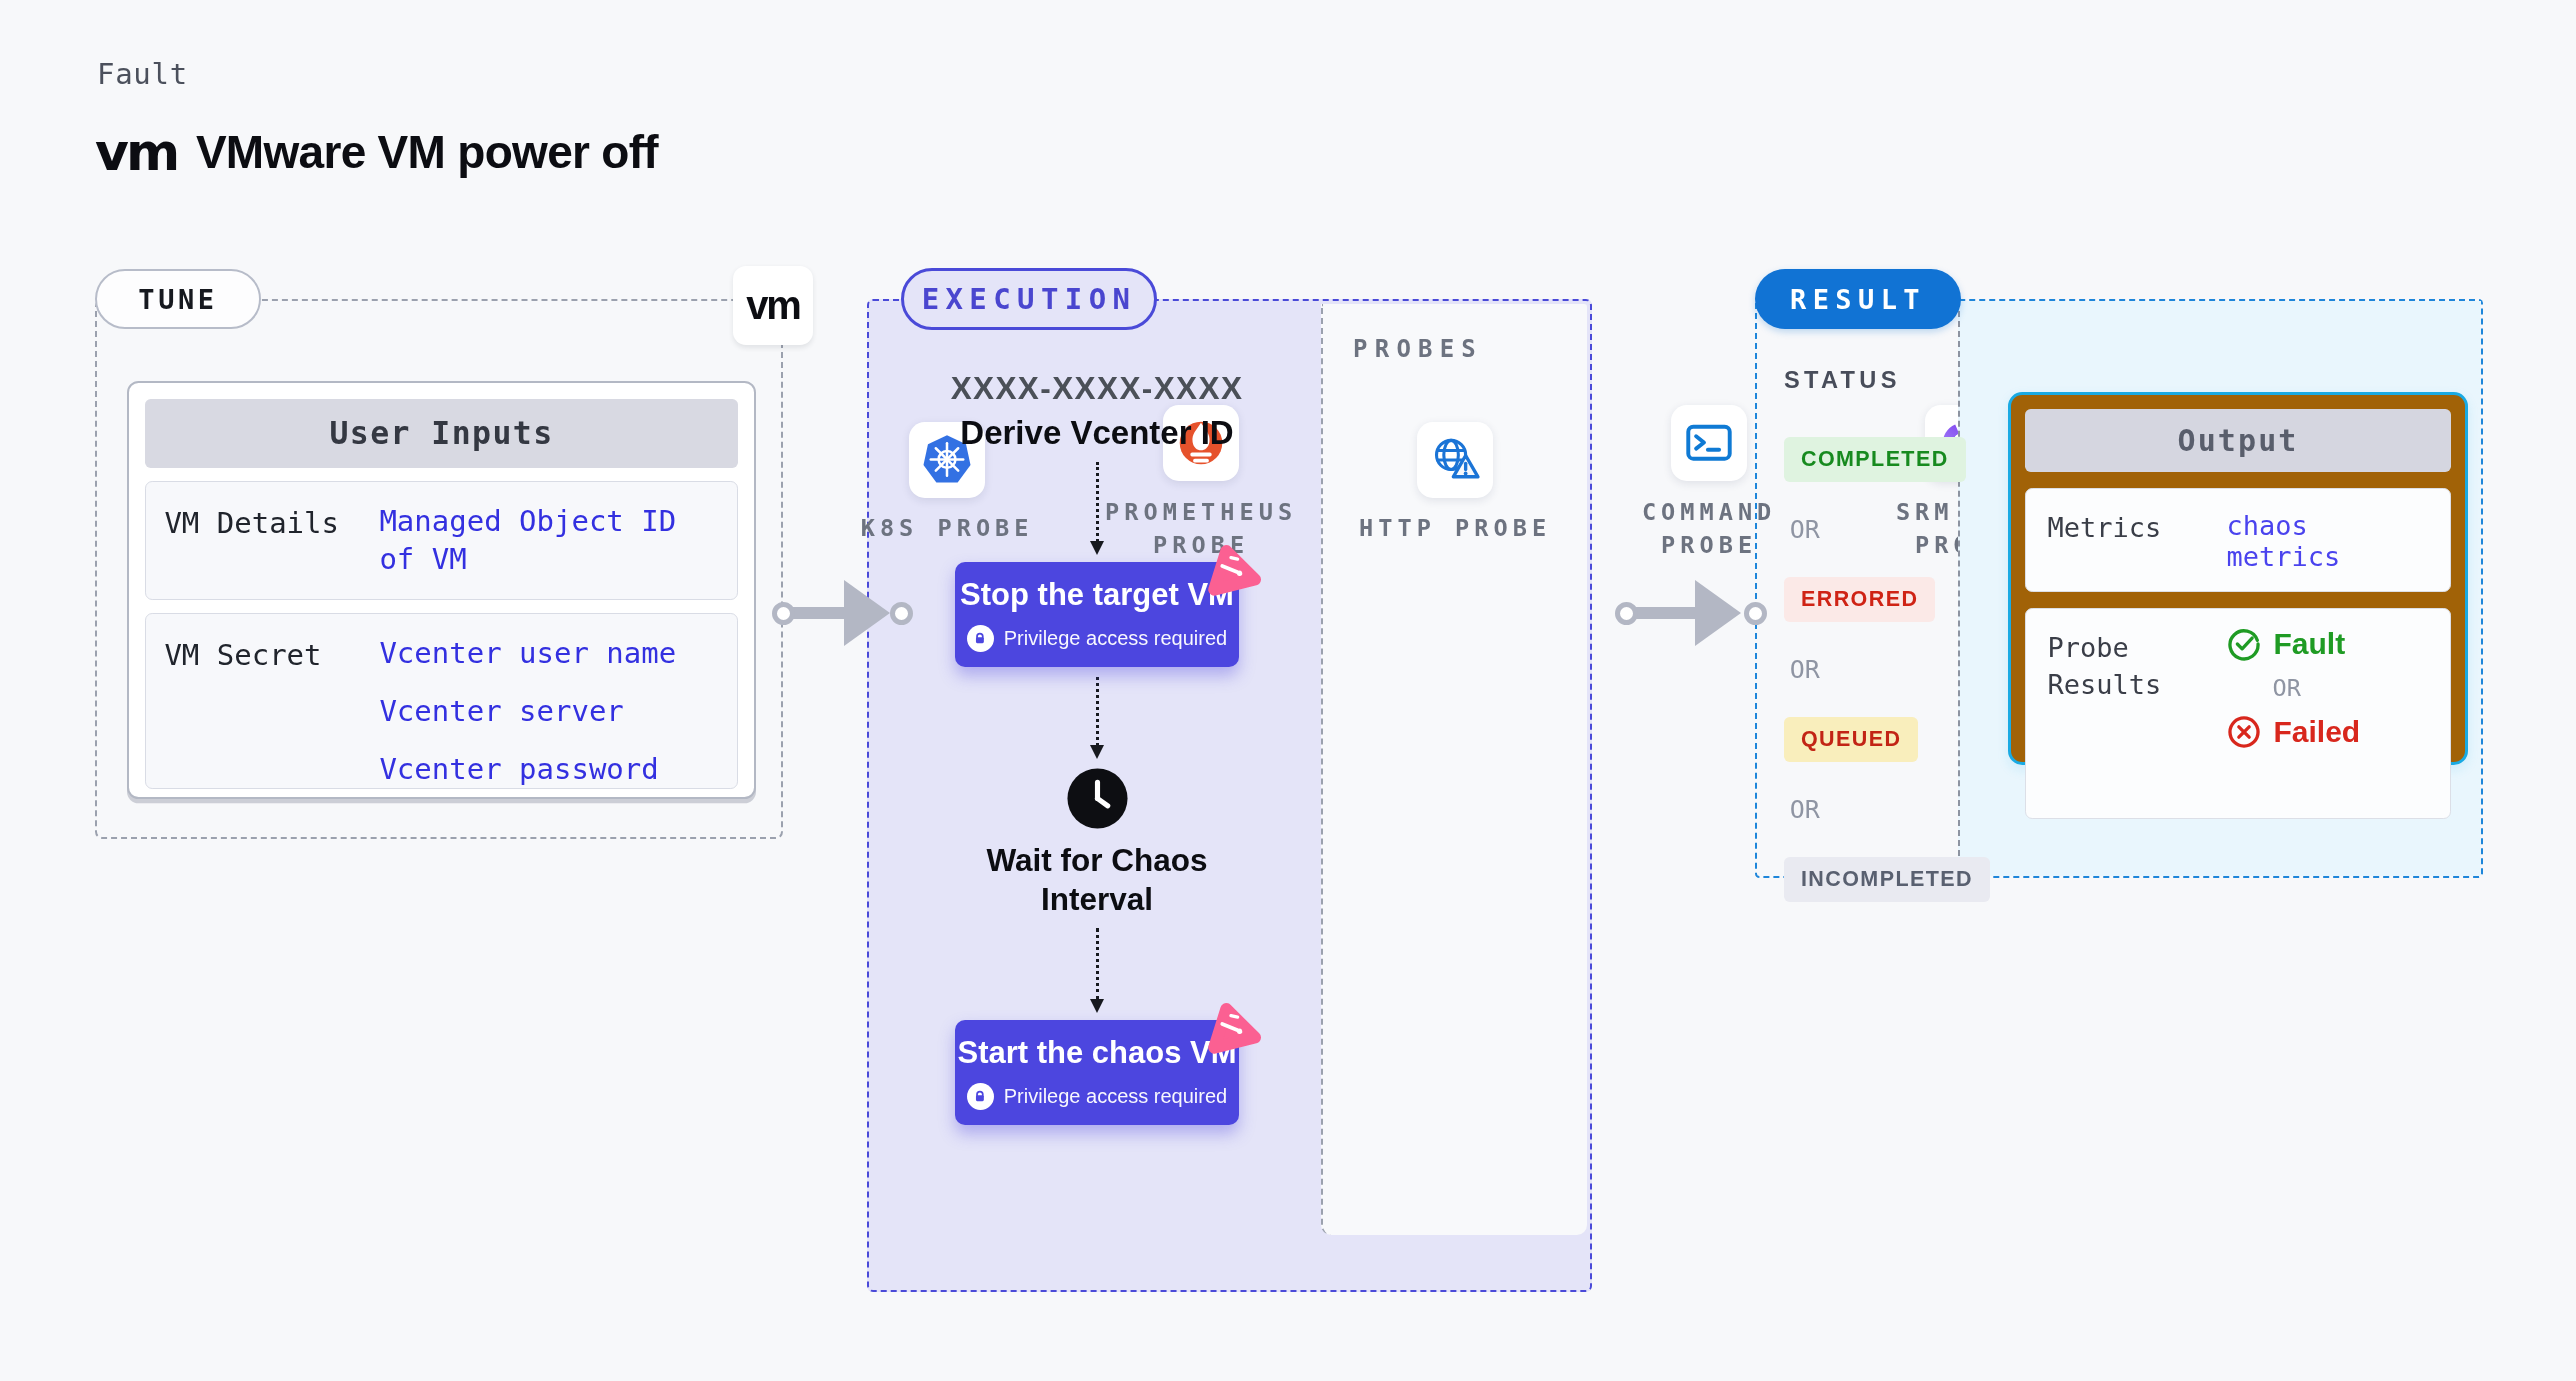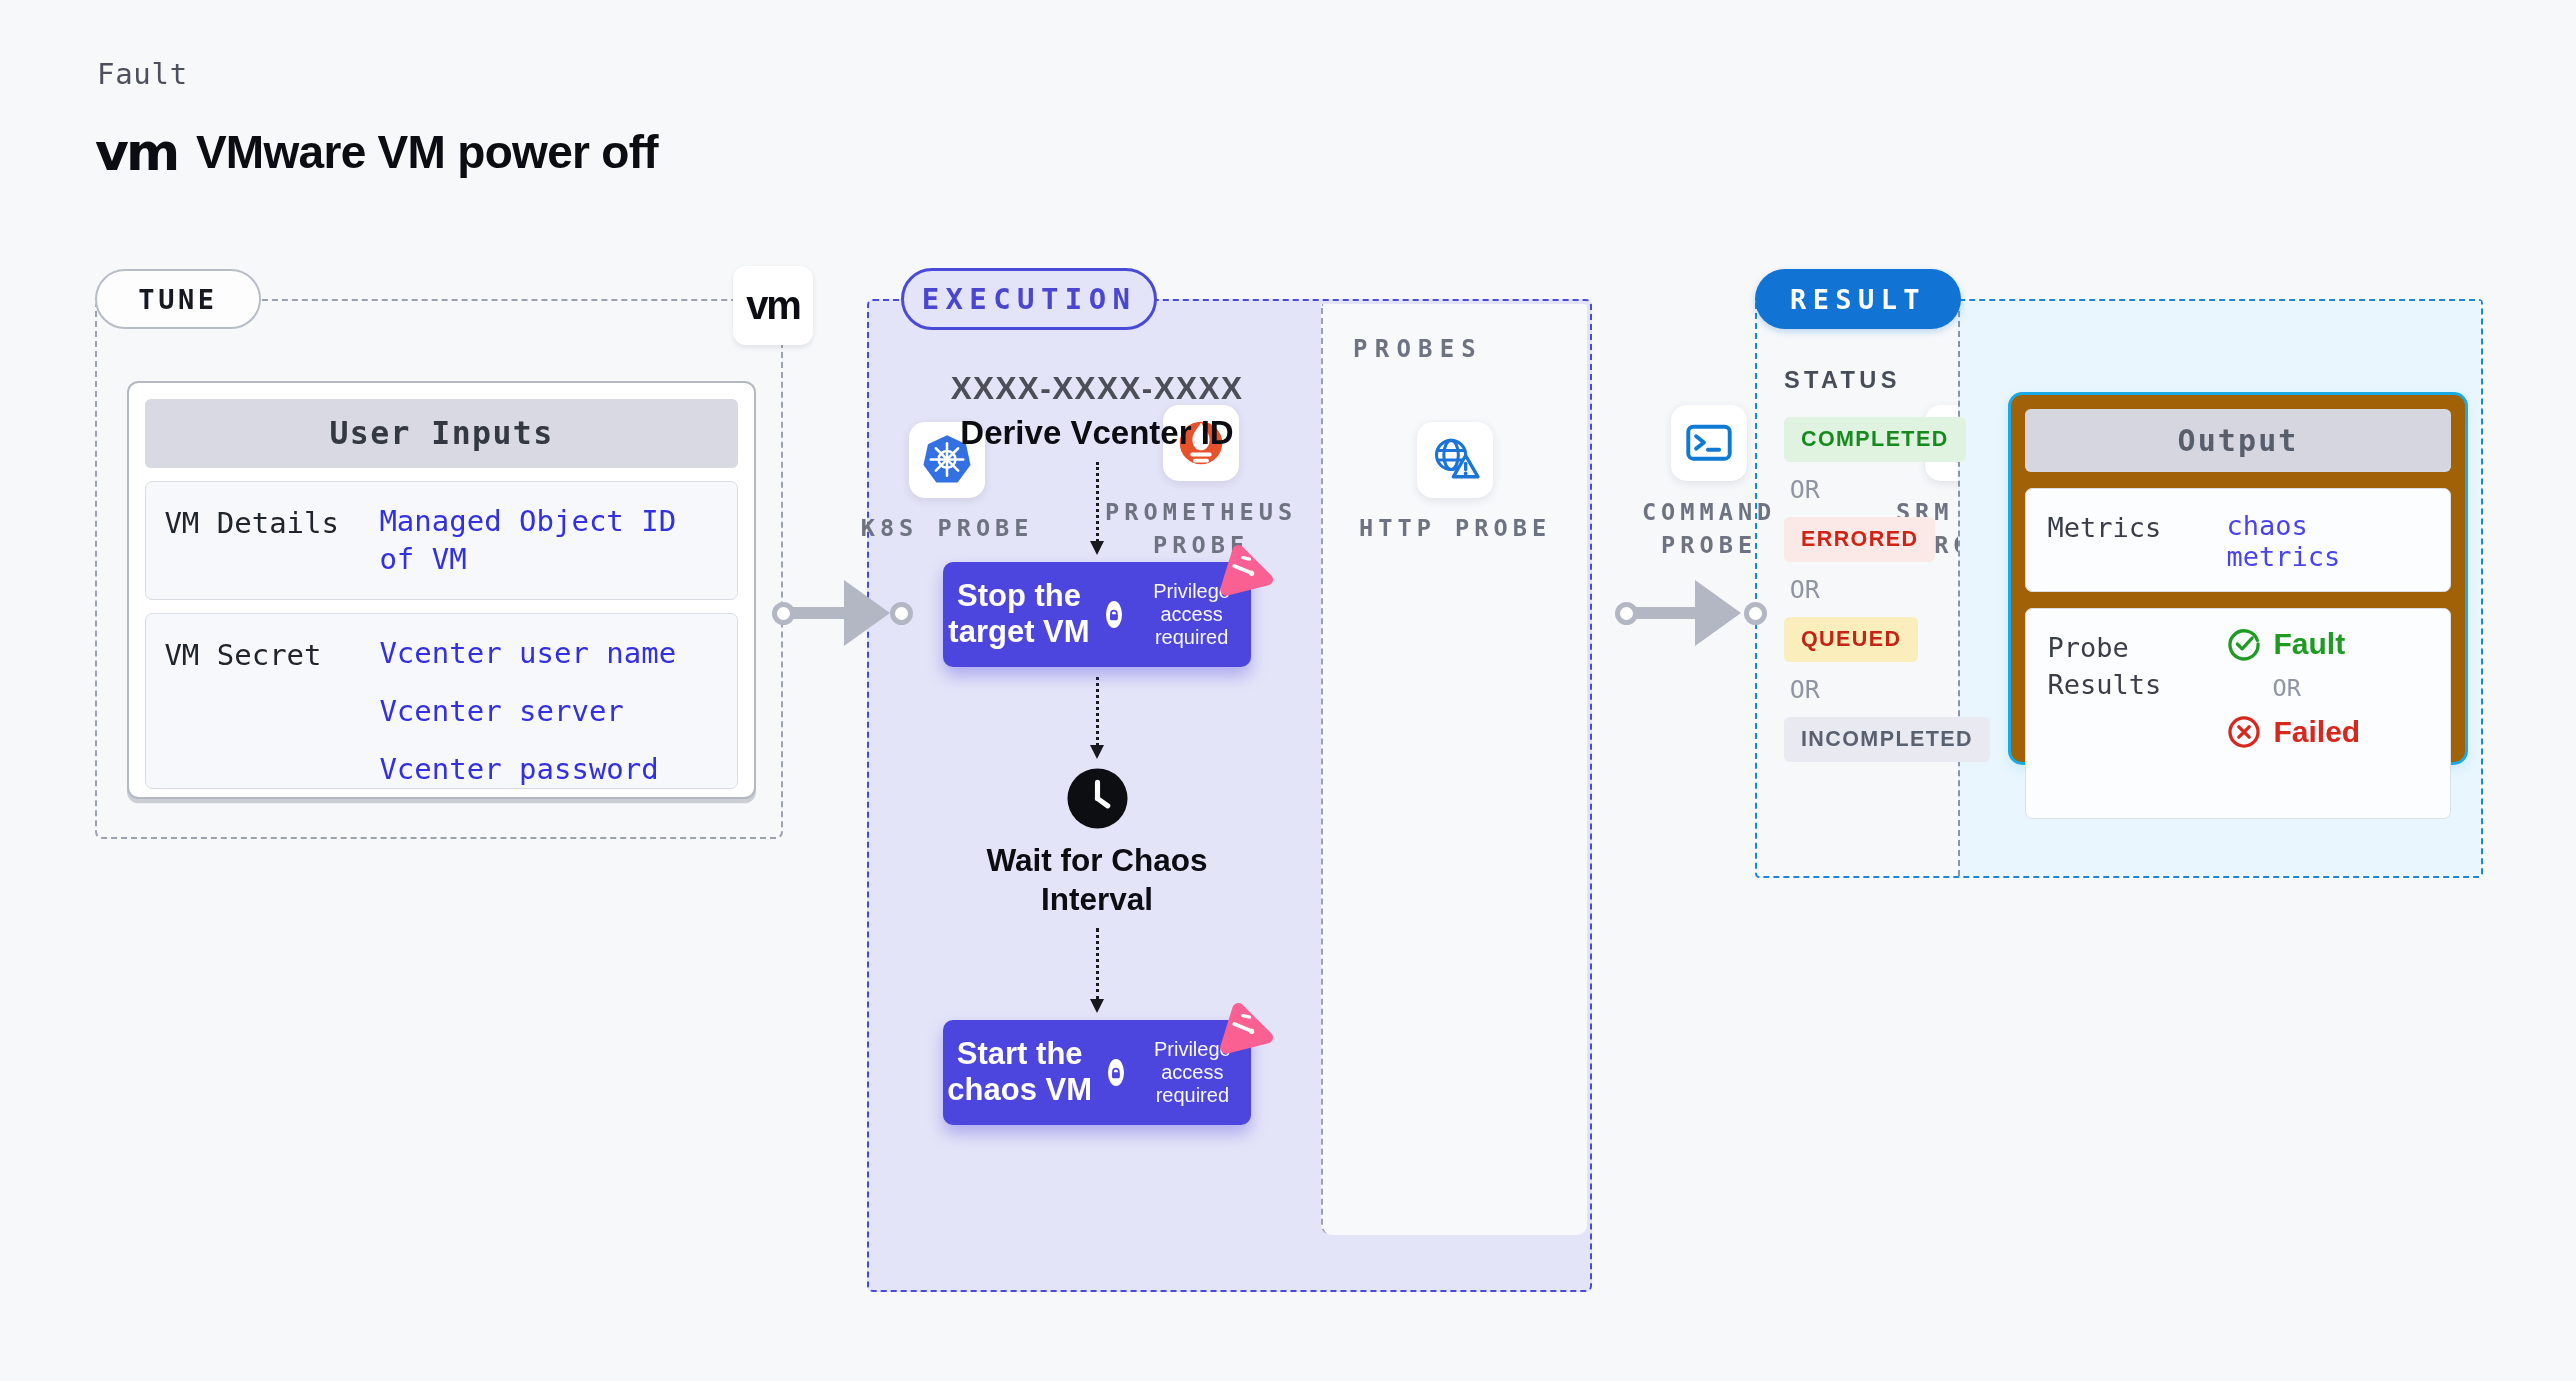--- a/index.html
+++ b/index.html
@@ -81,40 +81,40 @@
   .flow{position:absolute;left:0;top:0;width:456px;height:993px;display:flex;
     flex-direction:column;align-items:center;}
   .flow-code{margin-top:69px;font-weight:700;font-size:31.5px;color:#4b5058;letter-spacing:1.4px;}
   .flow-derive{margin-top:7.2px;font-weight:700;font-size:33px;color:var(--ink);}
   .dotline{width:0;border-left:3.6px dotted #17191f;}
   .dotline.l1{height:80px;margin-top:10px;}
   .dotline.l2{height:69px;margin-top:10px;}
   .dotline.l3{height:72px;margin-top:8.6px;}
   .dothead{width:0;height:0;border-left:7.9px solid transparent;border-right:7.9px solid transparent;
     border-top:14.3px solid #17191f;margin-top:-1.4px;}
-  .vm-btn{position:relative;margin-top:7.2px;width:308px;height:105px;background:var(--accent-indigo);
-    border-radius:10px;display:flex;flex-direction:row;align-items:center;justify-content:center;
+  .vm-btn{position:relative;margin-top:7.2px;width:284px;height:105px;background:var(--accent-indigo);
+    border-radius:10px;display:flex;flex-direction:column;align-items:center;justify-content:center;
     gap:11.5px;box-shadow:0 8.6px 15.8px rgba(76,70,223,.35);border:none;cursor:pointer;}
   .vm-btn .btn-title{color:#fff;font-weight:700;font-size:31px;}
   .btn-note{display:flex;align-items:center;gap:10px;}
   .lock-wrap{width:27px;height:27px;background:#fff;border-radius:50%;display:flex;
     align-items:center;justify-content:center;}
   .btn-note span{color:rgba(255,255,255,.96);font-size:20px;}
   .litmus{position:absolute;top:-21.5px;right:-21.5px;}
   .clock-wrap{margin-top:8.6px;}
   .flow-wait{margin-top:8.6px;font-weight:700;font-size:31.5px;color:var(--ink);text-align:center;
     line-height:1.25;max-width:258px;}
 
   
   .result-box{position:absolute;left:1755px;top:299px;width:728px;height:579px;
     border:2.9px dashed var(--result-dash);border-radius:4.3px;}
   .result-fill{position:absolute;left:201px;top:0;right:0;bottom:0;background:var(--result-fill);
     border-left:2.1px dashed #8d93a0;}
   .status-col{position:absolute;left:27px;top:66px;display:flex;flex-direction:column;
-    align-items:flex-start;gap:13px;z-index:3;}
+    align-items:flex-start;gap:33px;z-index:3;}
   .status-head{font-weight:700;font-size:23.6px;color:#484d5a;letter-spacing:4.3px;margin-bottom:10px;}
   .badge{font-weight:700;font-size:21.5px;letter-spacing:1.4px;padding:10px 17px;border-radius:5.7px;}
   .badge-completed{background:#dff3e0;color:#178a1f;}
   .badge-errored{background:#fbe9e7;color:#cf2315;}
   .badge-queued{background:#f9eebc;color:#c22415;}
   .badge-incompleted{background:#e9eaf1;color:#596070;}
   .or-txt{font-family:"DejaVu Sans Mono",monospace;font-size:25px;color:#8f95a3;margin-left:5.7px;}
 
   .output-card{position:absolute;left:251px;top:91px;width:460px;height:373px;background:#a16207;
     border:3.6px solid var(--output-border);border-radius:14.3px;padding:14px;z-index:3;

